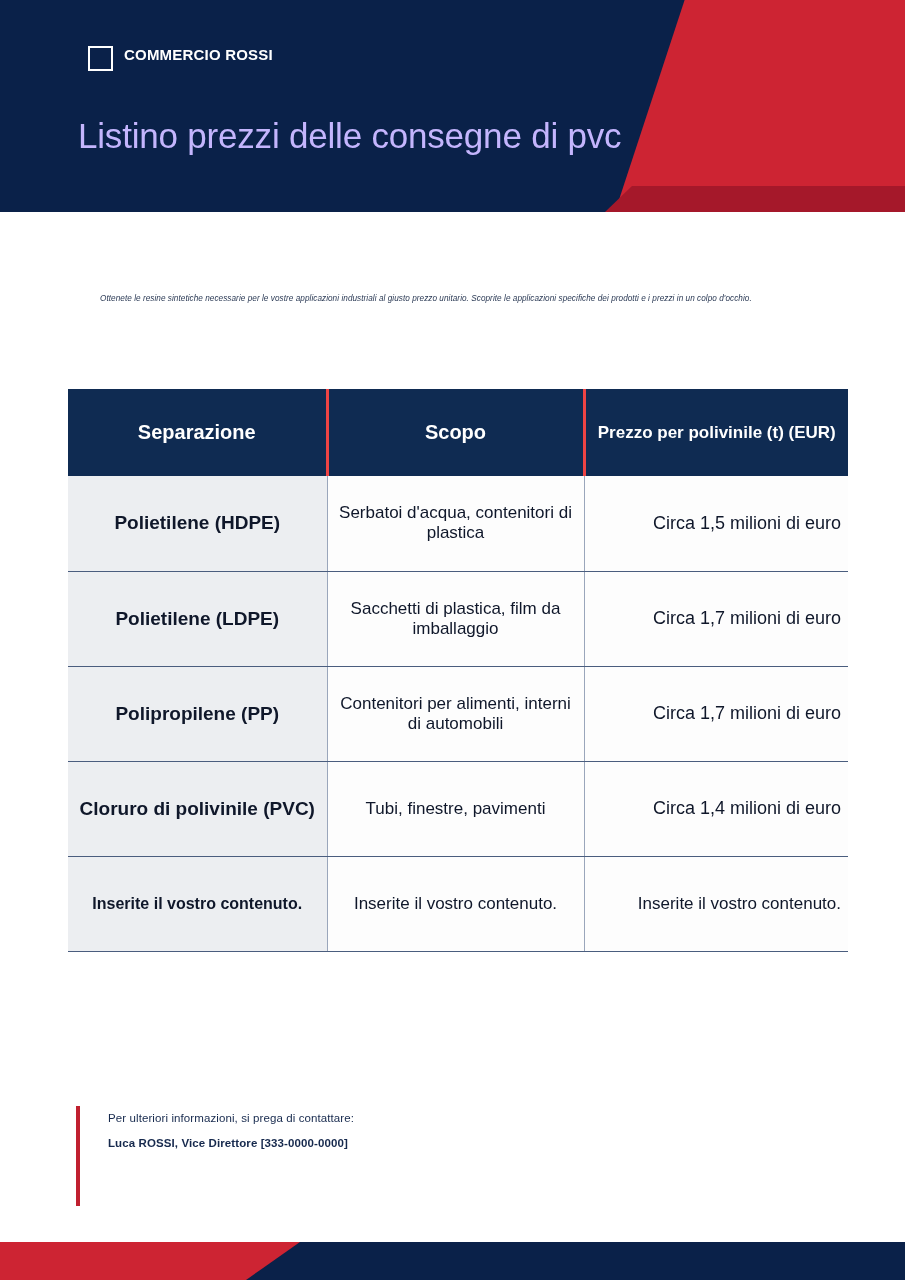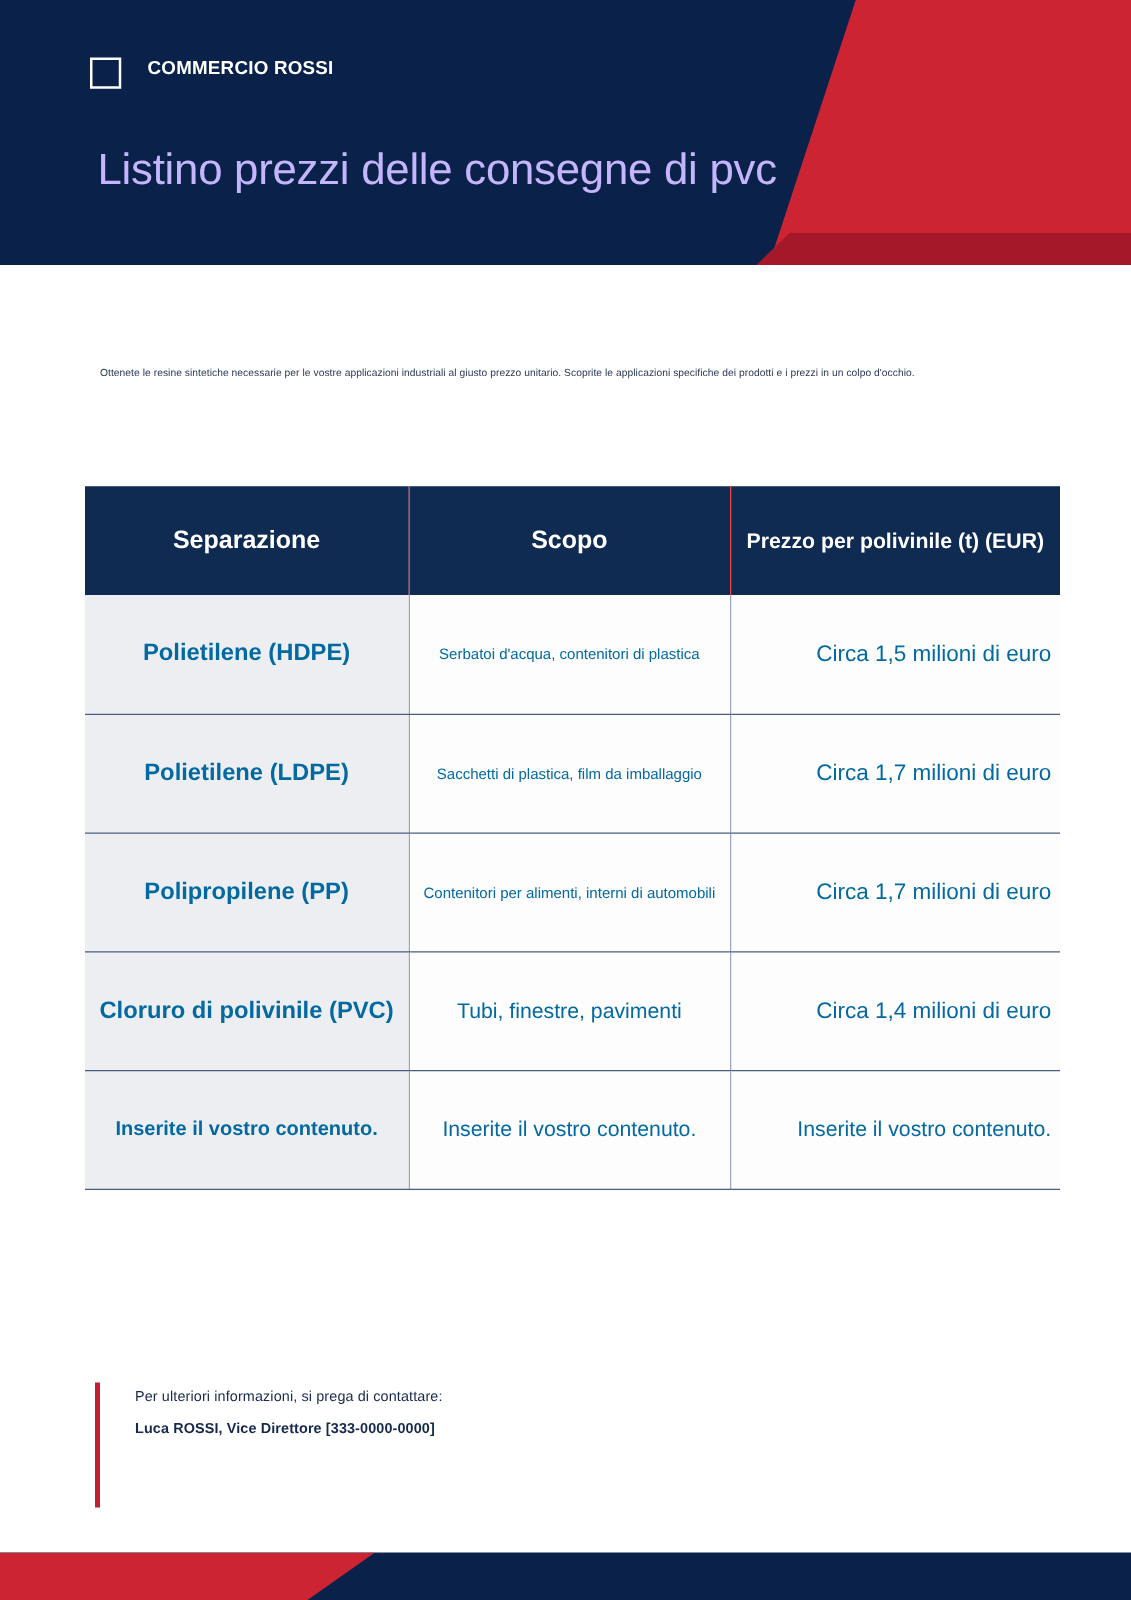--- a/index.html
+++ b/index.html
@@ -19,76 +19,76 @@
     position:absolute;right:0;top:0;width:290px;height:212px;
     background:#cd2433;
     clip-path:polygon(100% 0, 100% 100%, 0 100%, 24% 0);
   }
   .hdr-band{
     position:absolute;right:0;top:186px;width:300px;height:26px;
     background:#a5182a;
     clip-path:polygon(100% 0, 100% 100%, 0 100%, 9% 0);
   }
   .logo-wrap{
-    position:absolute;left:72px;top:44px;display:flex;align-items:flex-start;gap:12px;
+    position:absolute;left:88px;top:44px;display:flex;align-items:flex-start;gap:2px;
   }
   .logo-mark{position:relative;width:34px;height:34px;flex:none;margin-top:2px;}
   .logo-sq-a{position:absolute;left:0;top:0;width:21px;height:21px;border:2px solid #ffffff;}
   .logo-sq-b{position:absolute;left:9px;top:9px;width:21px;height:21px;border:2px solid #9b2franch;}
   .logo-sq-b{border-color:#a03040;}
   .logo-text{
     color:#ffffff;font-size:15px;font-weight:bold;letter-spacing:.2px;
     line-height:1.45;width:170px;
   }
   .hdr-title{
     position:absolute;left:78px;top:116px;
     color:#c4b5fd;font-size:35px;font-weight:normal;letter-spacing:-.2px;
     white-space:nowrap;
   }
 
   
   .subtitle{
-    position:absolute;left:80px;top:293px;width:742px;
-    color:#2b3a55;font-size:8.2px;line-height:1.5;letter-spacing:.05px;
+    position:absolute;left:100px;top:293px;width:742px;
+    color:#2b3a55;font-size:8.2px;line-height:1.5;letter-spacing:.05px;font-style:italic;
   }
 
   
   .table{
     position:absolute;left:68px;top:389px;width:780px;
     border-collapse:collapse;table-layout:fixed;
   }
   .table col.c1{width:259px;}
   .table col.c2{width:257px;}
   .table col.c3{width:264px;}
 
   .table thead th{
     background:#0f2b52;color:#ffffff;height:85px;
     font-weight:bold;text-align:center;vertical-align:middle;
-    border-right:1px solid #ef4444;
+    border-right:3px solid #ef4444;
   }
   .table thead th:last-child{border-right:none;}
   .th1{font-size:20px;}
   .th2{font-size:20px;}
   .th3{font-size:17px;}
 
   .table tbody td{
     vertical-align:middle;text-align:center;
     border-bottom:1px solid #4a5d7e;
     border-right:1px solid #9aa6bb;
-    color:#0369a1;
+    color:#0f172a;
   }
   .table tbody td:last-child{border-right:none;text-align:right;}
   .table tbody tr td.col1{
     background:#eceef1;font-weight:bold;border-right:1px solid #9aa6bb;
   }
   .table tbody tr td.col2,.table tbody tr td.col3{background:#fdfdfd;}
   .table tbody tr{height:95px;}
 
   .c-name{font-size:19px;padding:0 6px;}
-  .c-scope{font-size:12px;padding:0 6px;}
+  .c-scope{font-size:17px;padding:0 6px;}
   .c-price{font-size:18px;padding:0 6px;}
 
   
   td[data-size="lg"] .c-scope{font-size:17px;}
 
   
   .note{
     position:absolute;left:76px;top:1106px;width:700px;
     padding-left:28px;border-left:4px solid #c0202f;
     box-sizing:border-box;min-height:100px;

